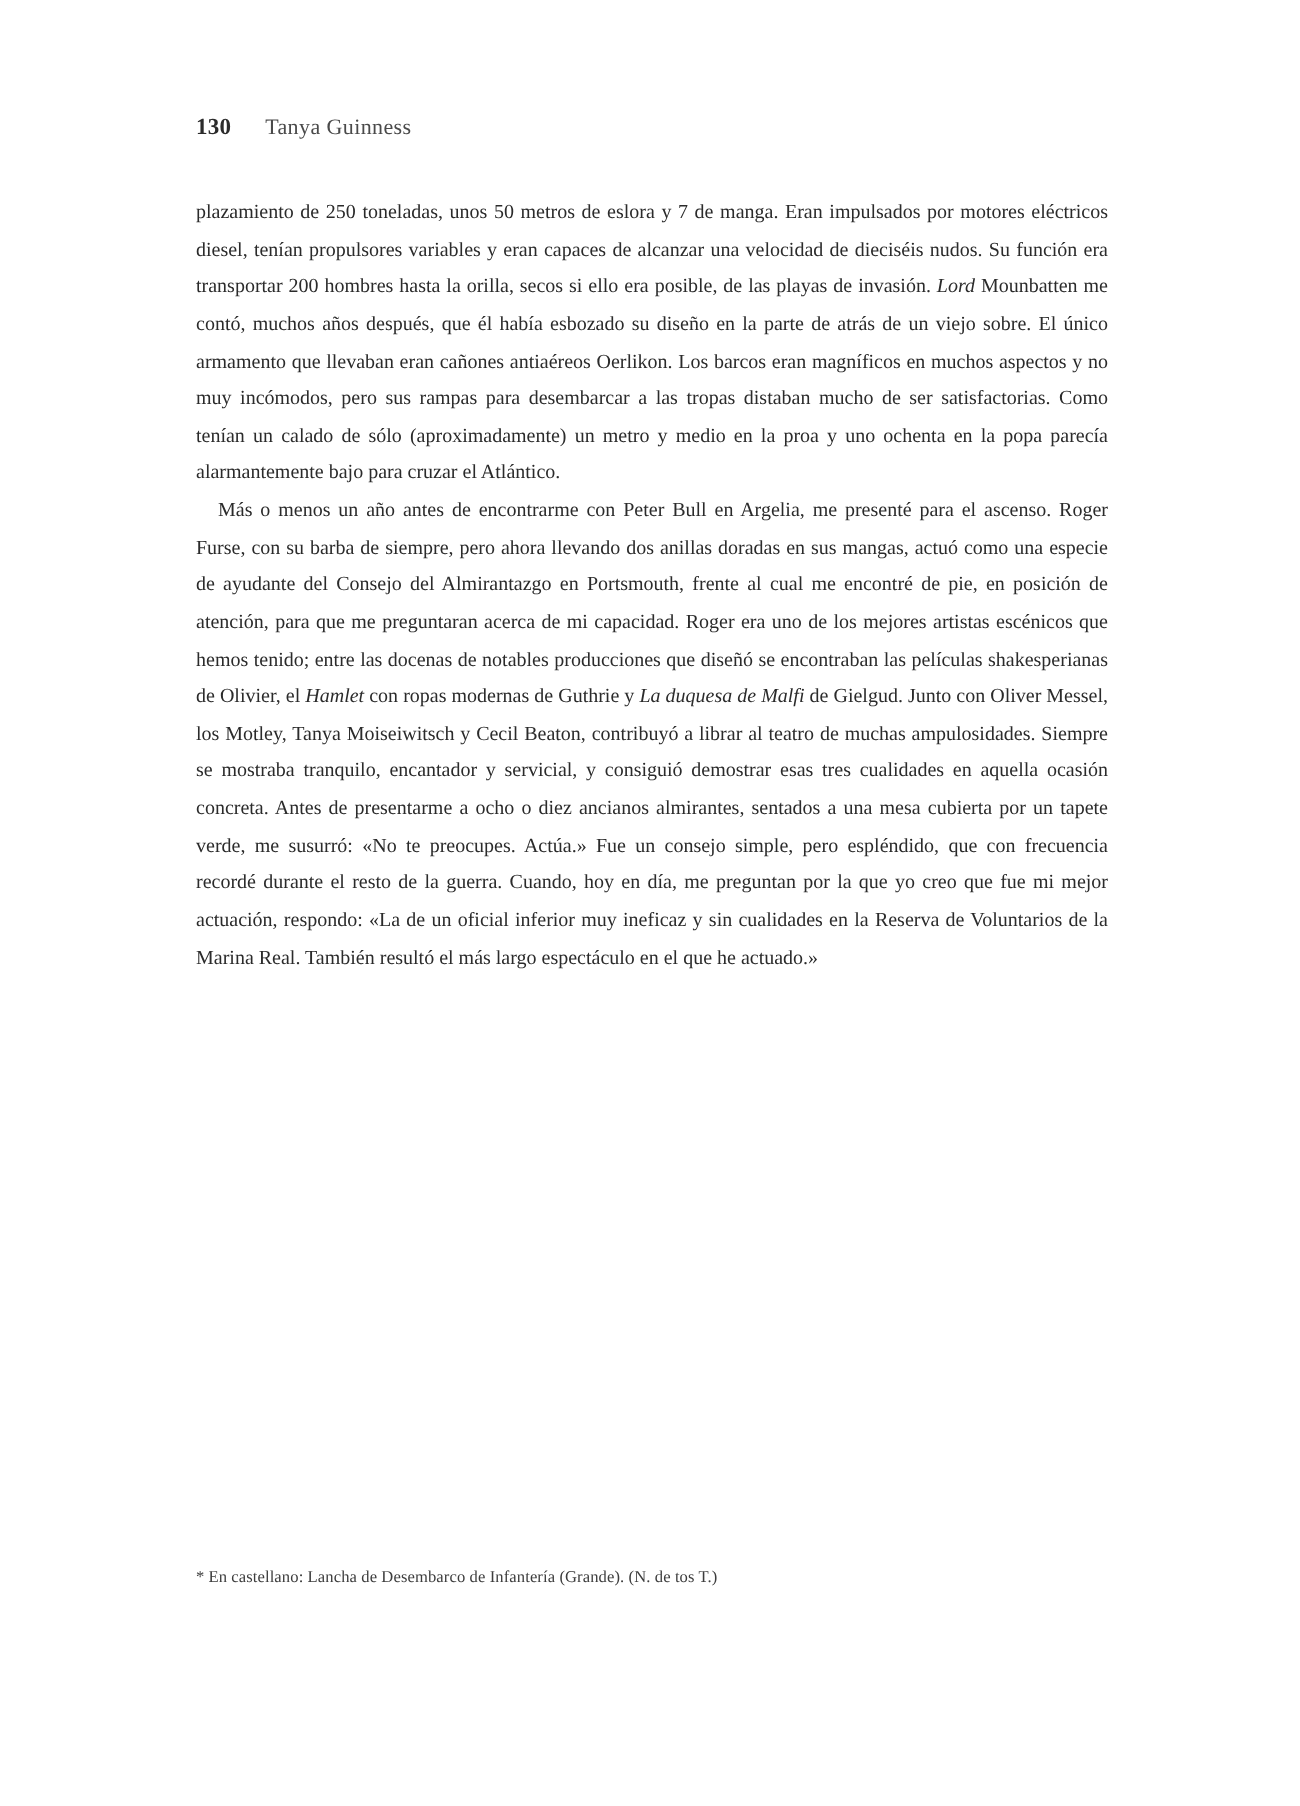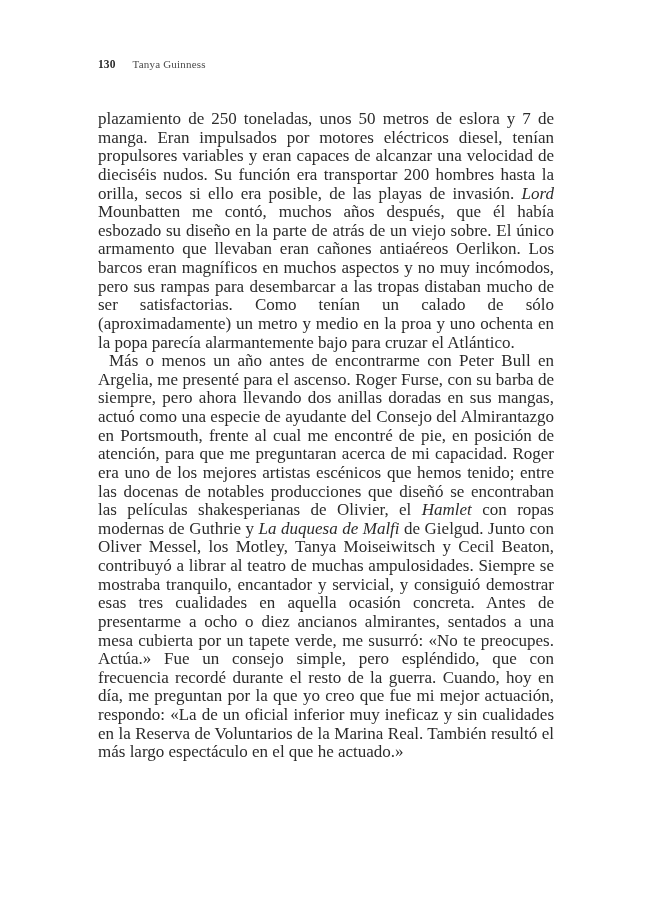--- a/index.html
+++ b/index.html
@@ -44,23 +44,23 @@
     font-weight: 400;
     font-size: 11px;
     color: #4a4a4a;
     letter-spacing: 0.2px;
   }
 
   
   .textblock {
     position: absolute;
     left: 98px;
-    top: 110px;
+    top: 98px;
     width: 456px;
-    font-size: 17px;
+    font-size: 10px;
     line-height: 18.62px;
     text-align: justify;
     text-justify: inter-word;
     color: #2b2b2b;
     hyphens: none;
   }
   .textblock p {
     margin: 0;
     text-indent: 0;
   }
@@ -106,14 +106,17 @@
 
   <div class="textblock">
 
     <p><span>plazamiento de 250 toneladas, unos 50 metros de eslora y 7 de manga. Eran impulsados por motores eléctricos diesel, tenían propulsores variables y eran capaces de alcanzar una velocidad de dieciséis nudos. Su función era transportar 200 hombres hasta la orilla, secos si ello era posible, de las playas de invasión. </span><i>Lord</i><span> Mounbatten me contó, muchos años después, que él había esbozado su diseño en la parte de atrás de un viejo sobre. El único armamento que llevaban eran cañones antiaéreos Oerlikon. Los barcos eran magníficos en muchos aspectos y no muy incómodos, pero sus rampas para desembarcar a las tropas distaban mucho de ser satisfactorias. Como tenían un calado de sólo (aproximadamente) un metro y medio en la proa y uno ochenta en la popa parecía alarmantemente bajo para cruzar el Atlántico.</span></p>
 
     <p class="indent"><span>Más o menos un año antes de encontrarme con Peter Bull en Argelia, me presenté para el ascenso. Roger Furse, con su barba de siempre, pero ahora llevando dos anillas doradas en sus mangas, actuó como una especie de ayudante del Consejo del Almirantazgo en Portsmouth, frente al cual me encontré de pie, en posición de atención, para que me preguntaran acerca de mi capacidad. Roger era uno de los mejores artistas escénicos que hemos tenido; entre las docenas de notables producciones que diseñó se encontraban las películas shakesperianas de Olivier, el </span><i>Hamlet</i><span> con ropas modernas de Guthrie y </span><i>La duquesa de Malfi</i><span> de Gielgud. Junto con Oliver Messel, los Motley, Tanya Moiseiwitsch y Cecil Beaton, contribuyó a librar al teatro de muchas ampulosidades. Siempre se mostraba tranquilo, encantador y servicial, y consiguió demostrar esas tres cualidades en aquella ocasión concreta. Antes de presentarme a ocho o diez ancianos almirantes, sentados a una mesa cubierta por un tapete verde, me susurró: «No te preocupes. Actúa.» Fue un consejo simple, pero espléndido, que con frecuencia recordé durante el resto de la guerra. Cuando, hoy en día, me preguntan por la que yo creo que fue mi mejor actuación, respondo: «La de un oficial inferior muy ineficaz y sin cualidades en la Reserva de Voluntarios de la Marina Real. También resultó el más largo espectáculo en el que he actuado.»</span></p>
 
 
   </div>
 
+  <div class="footnote">
+    <span class="fn-marker">*</span><span>En castellano: Lancha de Desembarco de Infantería (Grande). (N. de tos T.)</span>
+  </div>
 
 </div>
 
 </body></html>

